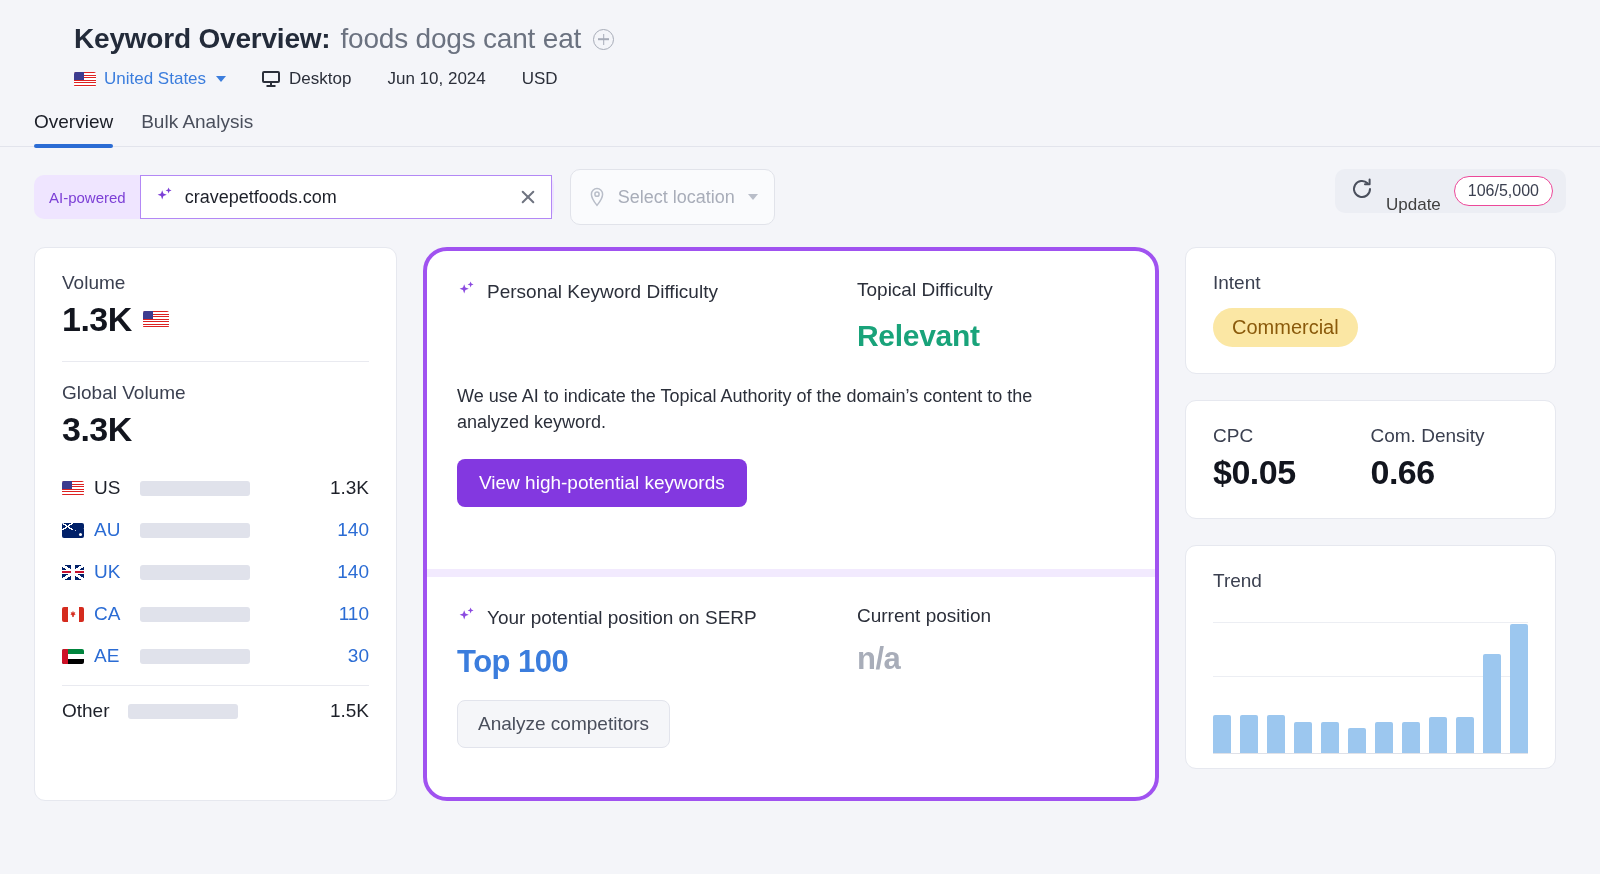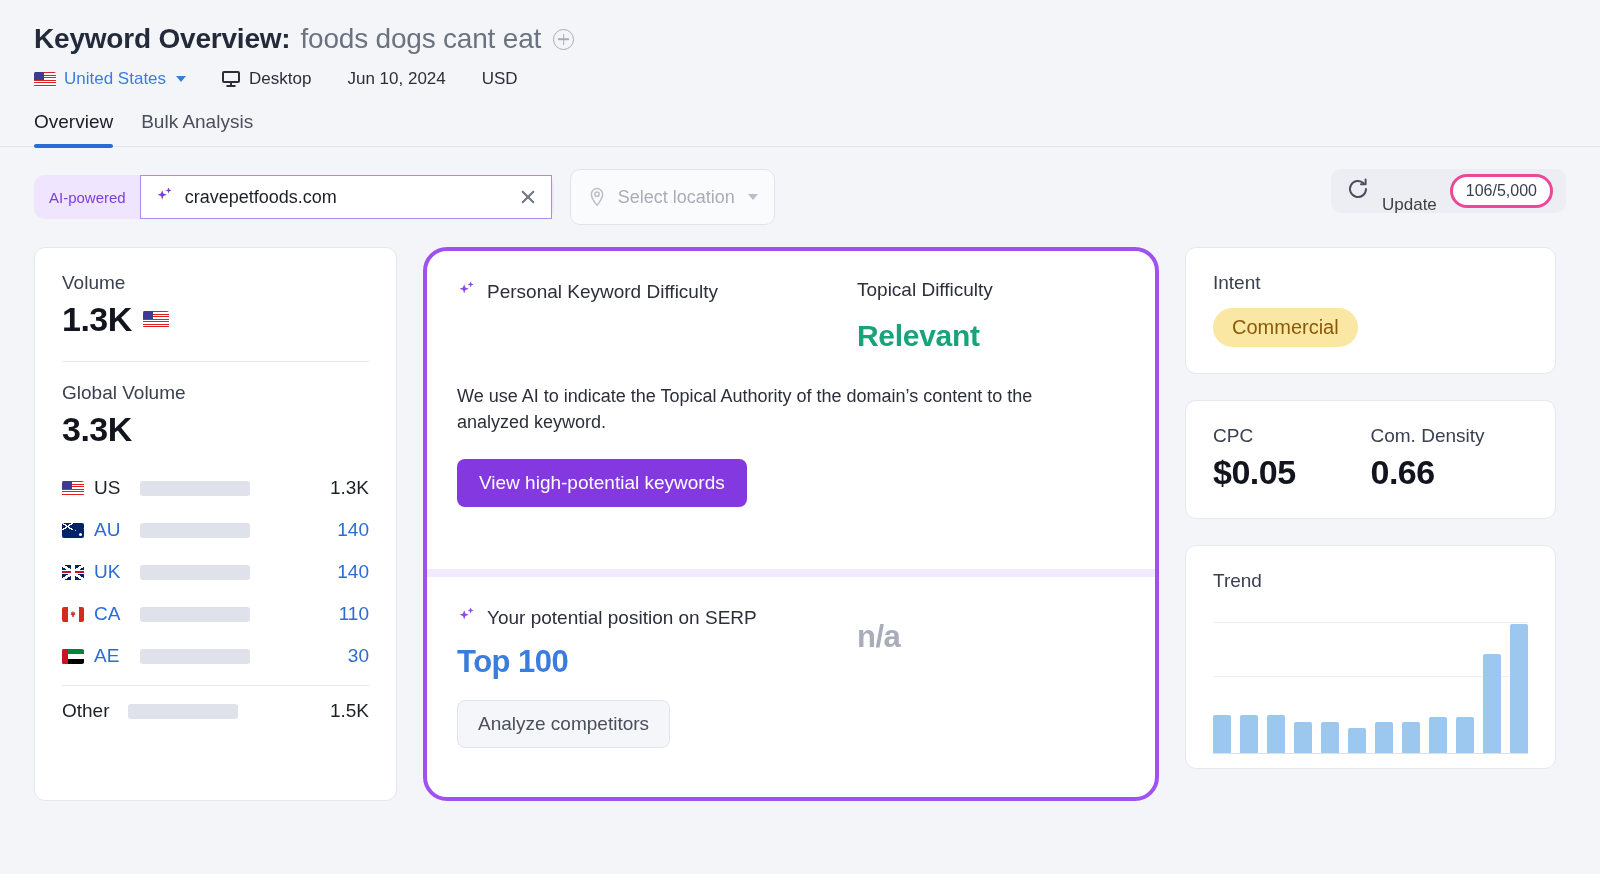--- a/index.html
+++ b/index.html
@@ -5,21 +5,21 @@
   * { box-sizing: border-box; margin: 0; padding: 0; }
   html, body {
     width: 1600px; height: 874px;
     background: #f4f5f9;
     font-family: "Liberation Sans", sans-serif;
     color: #222430;
     overflow: hidden;
   }
 
   
-  .header { padding: 18px 0 0 34px; }
+  .header { padding: 18px 0 0 34px; margin-left: 40px; }
   .title-row {
     display: flex; align-items: center; gap: 10px;
     height: 42px;
   }
   .title-main { font-size: 28px; font-weight: bold; color: #232b3a; letter-spacing: -0.2px; }
   .title-kw   { font-size: 28px; font-weight: normal; color: #6b7280; letter-spacing: -0.2px; }
   .plus-icon {
     width: 21px; height: 21px; border-radius: 50%;
     border: 1.6px solid #a7acb8; position: relative; display: inline-block;
     margin-left: 2px; cursor: pointer; flex: none;
@@ -172,21 +172,21 @@
 
   .update-btn {
     position:absolute; right: 34px; top: 22px;
     display:flex; align-items:center; gap:13px;
     height:44px; border-radius:10px; background:#eceef4; padding: 0 13px 0 16px;
     cursor:pointer;
   }
   .update-label { font-size:17px; color:#404040;margin-top:28px; }
   .update-count {
     background:#fff; border-radius: 20px; font-size:16px; color:#3b4050;
-    padding: 5px 13px; border:3px solid #ec4899;
+    padding: 5px 13px; border:1px solid #ec4899;
   }
 
   
   .grid {
     display: grid;
     grid-template-columns: 363px 736px 371px;
     gap: 26px;
     padding: 22px 34px 0 34px;
     align-items: start;
   }
@@ -428,20 +428,21 @@
                 <path d="M7.2 5.2 L8.4 8.6 L11.8 9.8 L8.4 11 L7.2 14.4 L6 11 L2.6 9.8 L6 8.6 Z" fill="#8b4ae0"></path>
                 <path d="M13.6 2.4 L14.4 4.6 L16.6 5.4 L14.4 6.2 L13.6 8.4 L12.8 6.2 L10.6 5.4 L12.8 4.6 Z" fill="#8b4ae0"></path>
               </svg>
             </span>
             <span>Your potential position on SERP</span>
           </div>
           <div class="serp-val">Top 100</div>
           <button class="btn-ghost">Analyze competitors</button>
         </div>
         <div class="ct-col-b">
+          <div class="ct-head">Current position</div>
           <div class="curpos-val">n/a</div>
         </div>
       </div>
     </div>
   </div>
 
   <div class="rcol">
     <div class="card intent-card">
       <div class="lbl">Intent</div>
       <div class="chip">Commercial</div>

